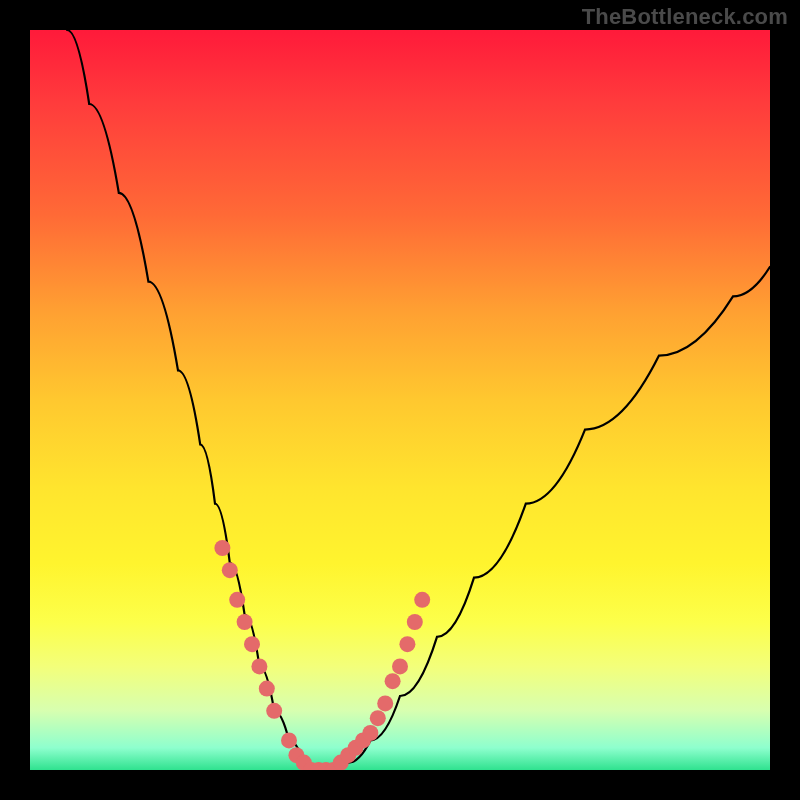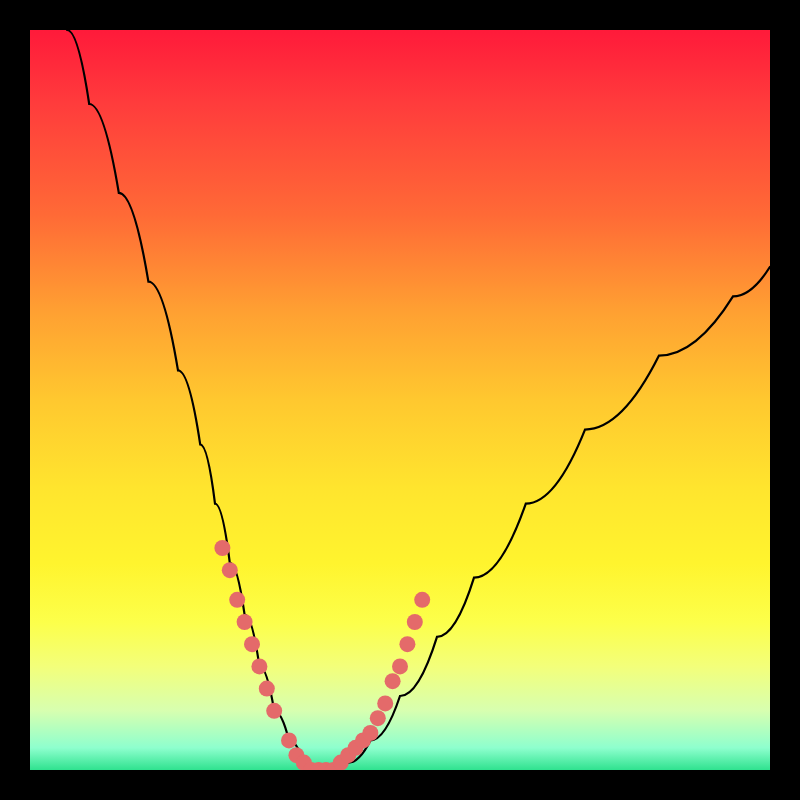--- a/index.html
+++ b/index.html
@@ -56,20 +56,21 @@
     top: 0;
     left: 0;
     width: 740px;
     height: 740px;
   }
 </style>
 </head>
 <body>
 
 <div class="frame">
+  <div class="watermark">TheBottleneck.com</div>
   <div class="plot">
     <svg class="curve" viewBox="0 0 740 740" preserveAspectRatio="none">
       <g>
         <path id="curve-path" fill="none" stroke="#000000" stroke-width="2.2" stroke-linecap="round" d="M 37.0 0.0 Q 48.1 0.0 59.2 74.0 Q 74.0 74.0 88.8 162.8 Q 103.6 162.8 118.4 251.6 Q 133.2 251.6 148.0 340.4 Q 159.1 340.4 170.2 414.4 Q 177.6 414.4 185.0 473.6 Q 192.4 473.6 199.8 532.8 Q 207.2 532.8 214.6 584.6 Q 222.0 584.6 229.4 636.4 Q 236.8 636.4 244.2 680.8 Q 251.6 680.8 259.0 710.4 Q 266.4 710.4 273.8 732.6 Q 281.2 732.6 288.6 740.0 Q 296.0 740.0 303.4 740.0 Q 310.8 740.0 318.2 732.6 Q 329.3 732.6 340.4 710.4 Q 355.2 710.4 370.0 666.0 Q 388.5 666.0 407.0 606.8 Q 425.5 606.8 444.0 547.6 Q 469.9 547.6 495.8 473.6 Q 525.4 473.6 555.0 399.6 Q 592.0 399.6 629.0 325.6 Q 666.0 325.6 703.0 266.4 Q 721.5 266.4 740.0 236.8"></path>
       </g>
       <g id="markers">
           <circle cx="192.4" cy="518.0" r="8" fill="#e46a6a"></circle>
           <circle cx="199.8" cy="540.2" r="8" fill="#e46a6a"></circle>
           <circle cx="207.2" cy="569.8" r="8" fill="#e46a6a"></circle>
           <circle cx="214.6" cy="592.0" r="8" fill="#e46a6a"></circle>

